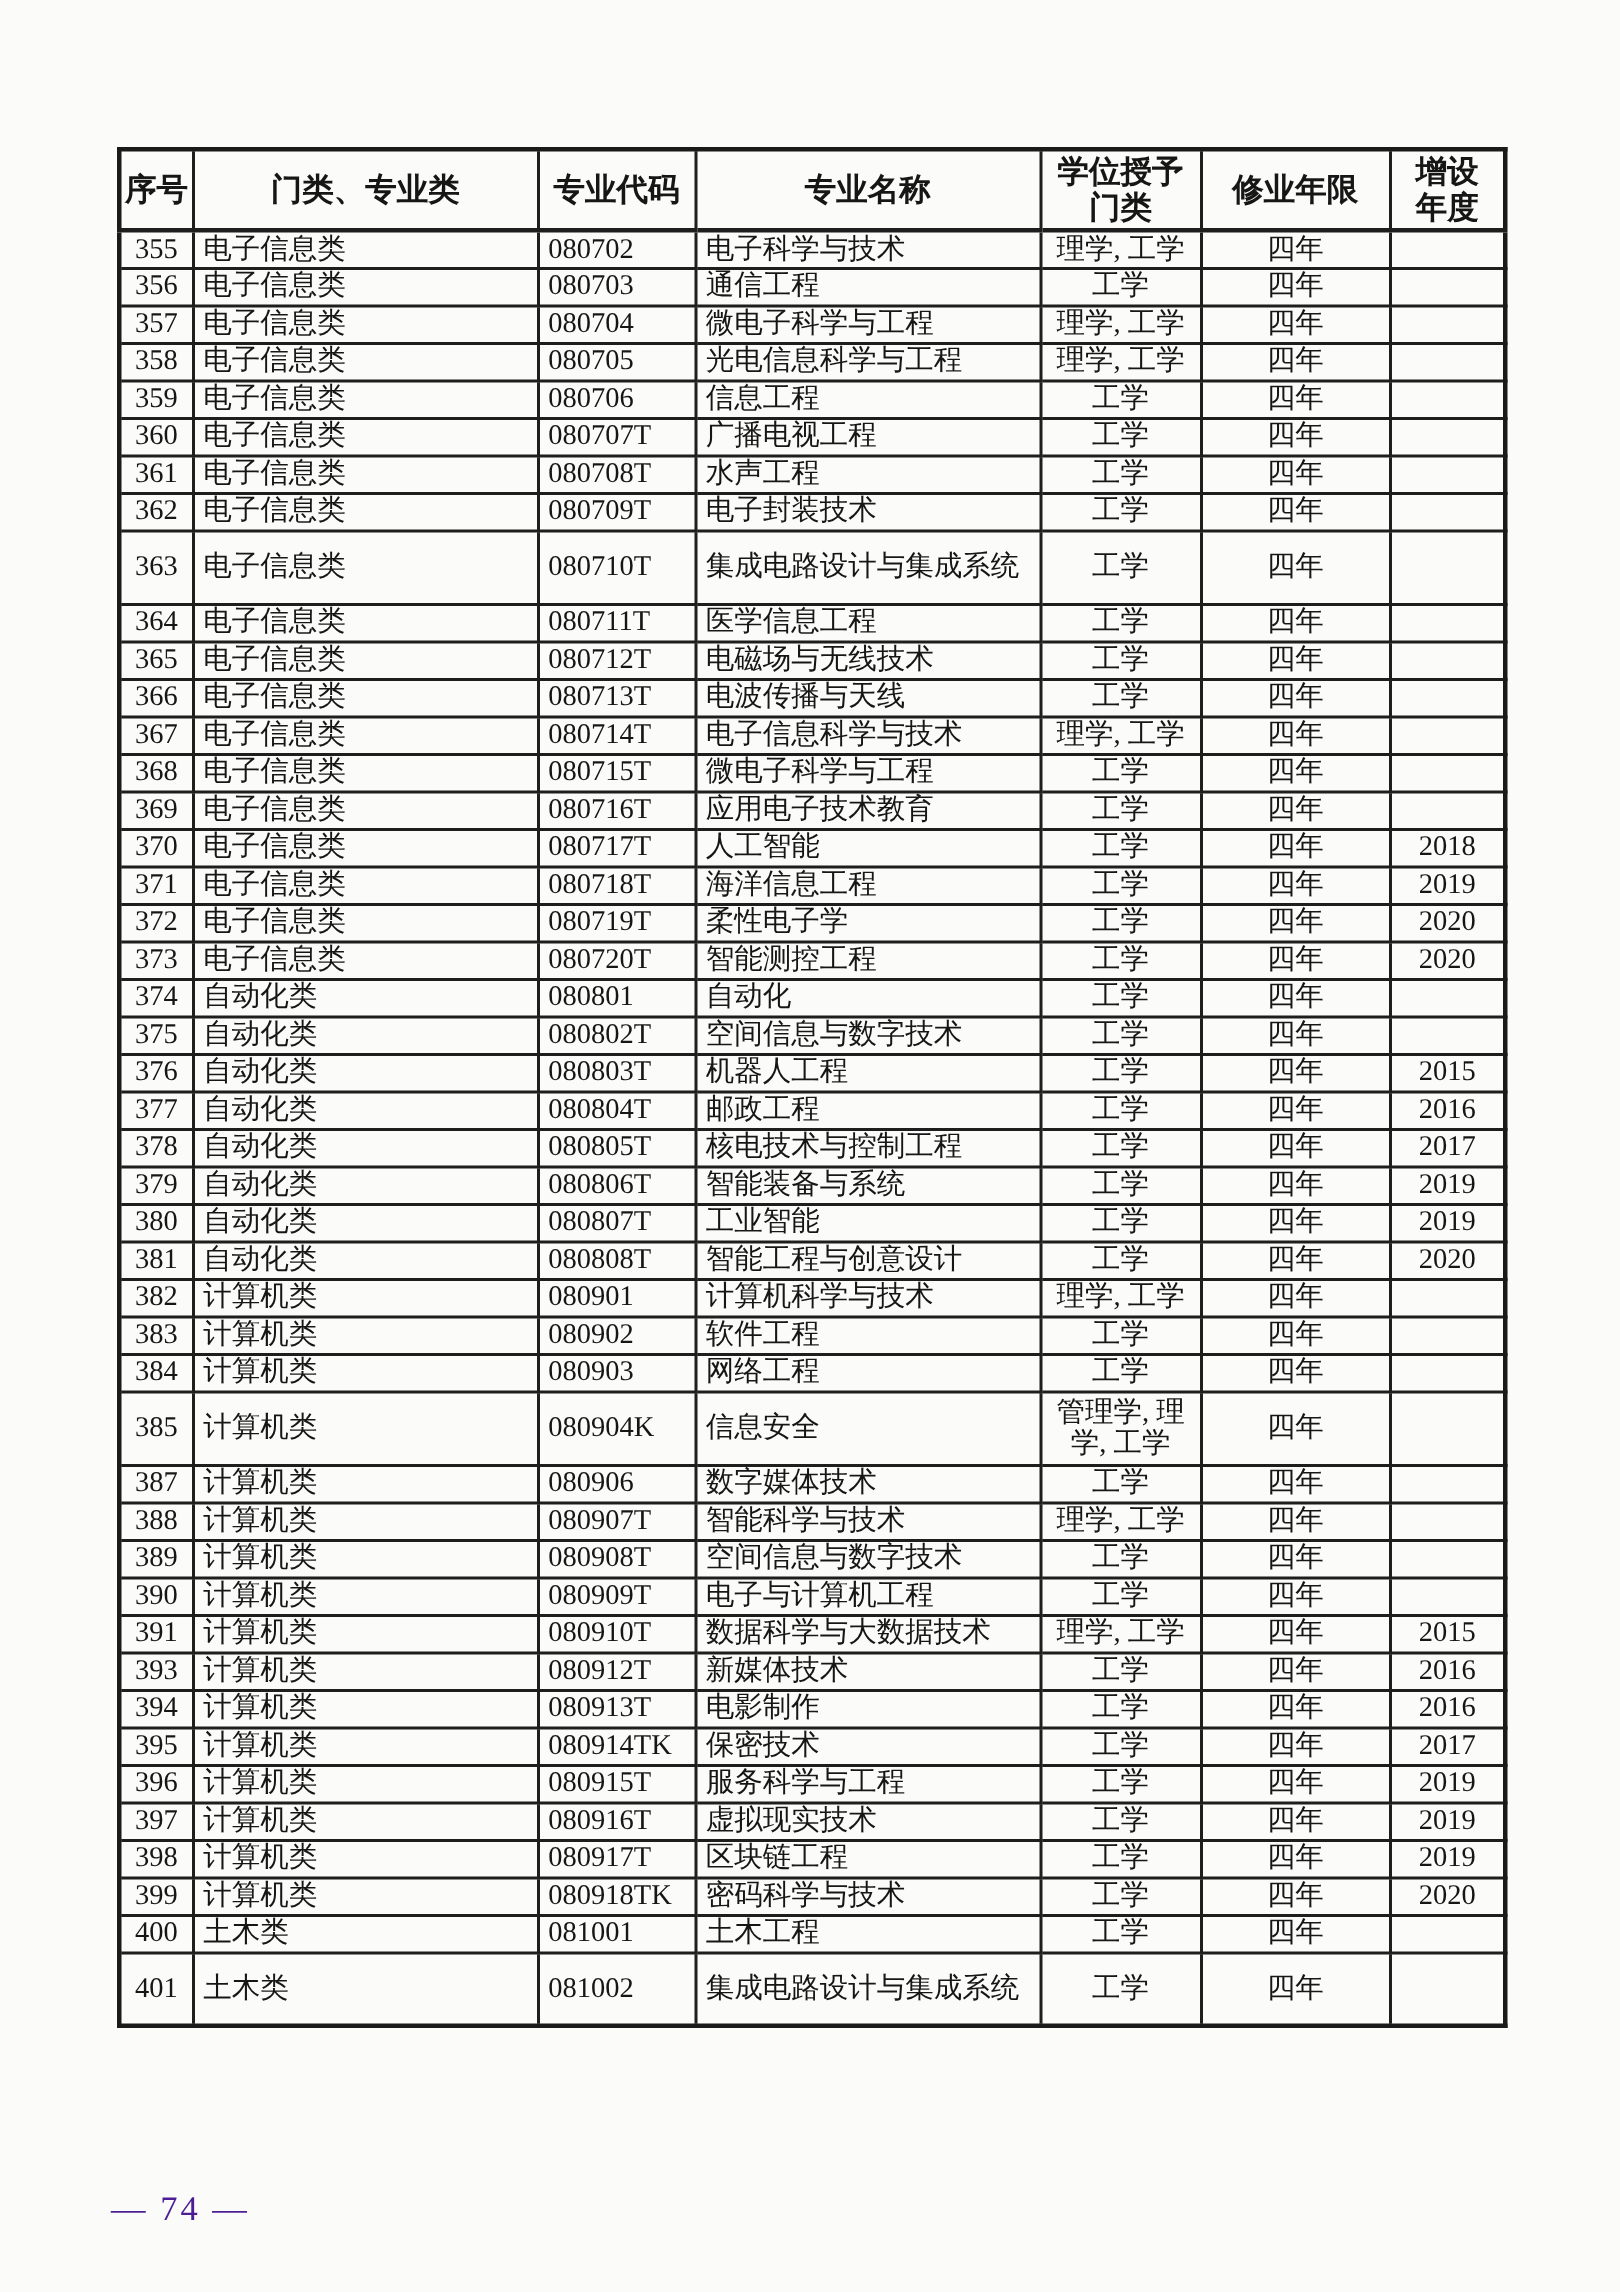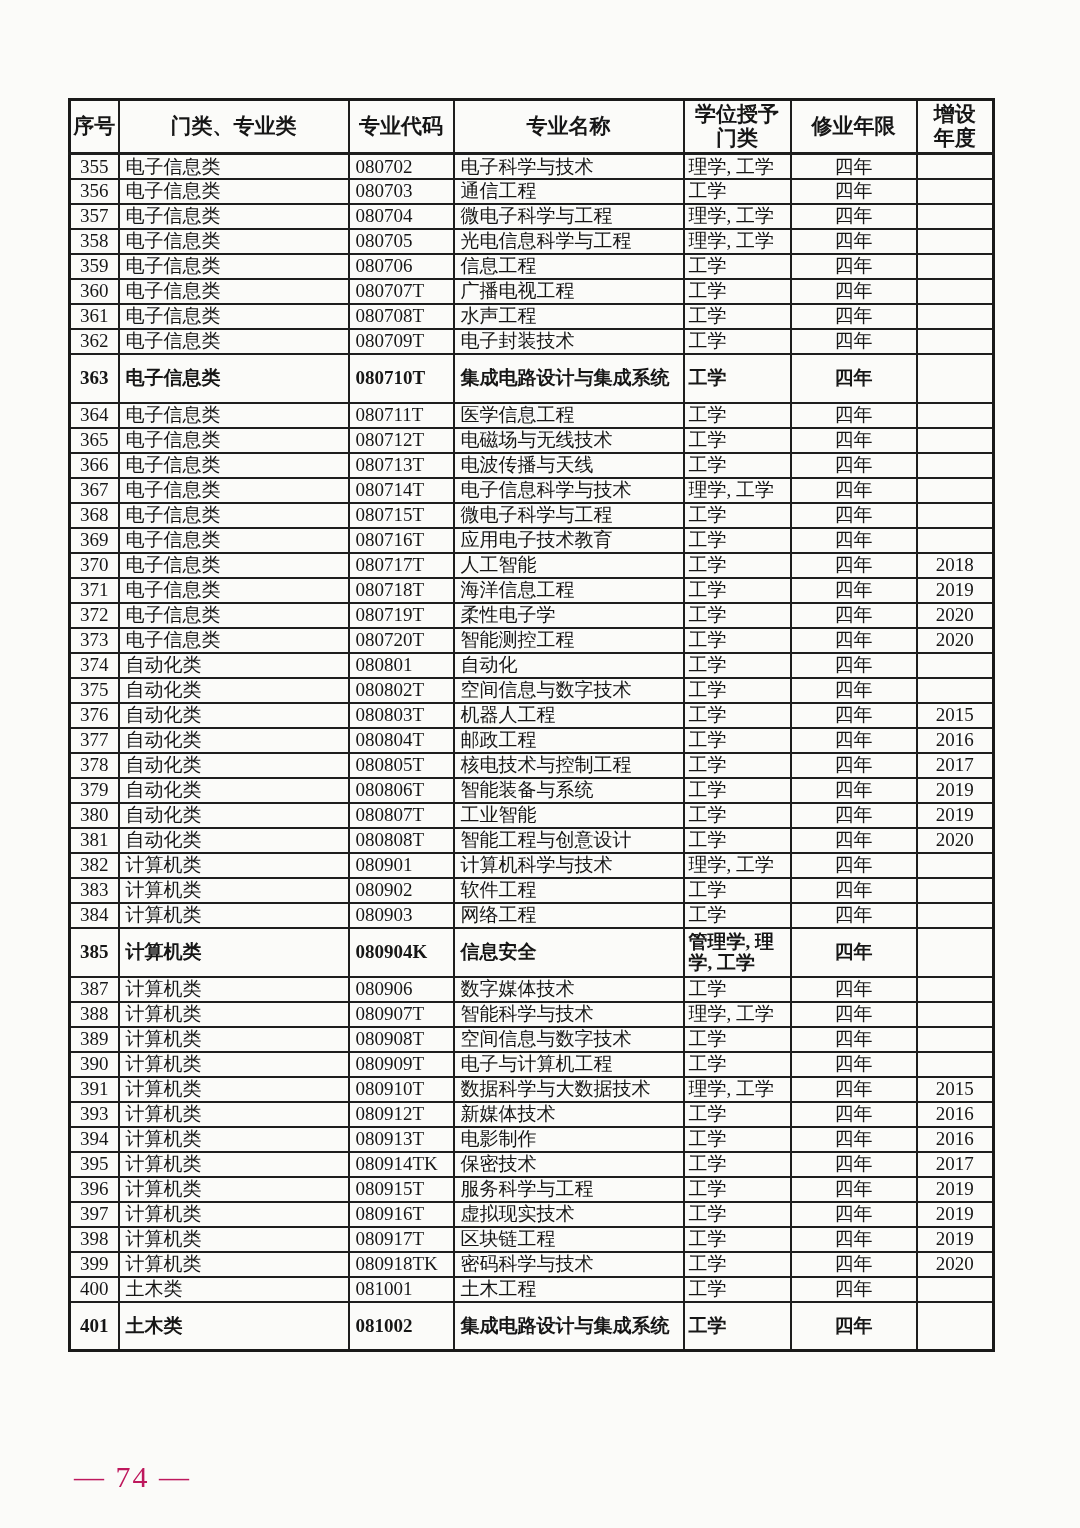--- a/index.html
+++ b/index.html
@@ -6,21 +6,21 @@
   html, body { margin: 0; padding: 0; }
   body {
     width: 1080px; height: 1528px;
     background: #fbfbf9;
     font-family: "Liberation Serif", "DejaVu Serif", serif;
     color: #161616;
   }
   .page { position: relative; width: 1080px; height: 1528px; overflow: hidden; }
 
   table.majors {
-    position: absolute; left: 68px; top: 98px;
+    position: absolute; left: 78px; top: 98px;
     width: 924px;
     border-collapse: collapse;
     table-layout: fixed;
     border: 3px solid #1a1a1a;
   }
   th, td {
     border: 2px solid #1e1e1e;
     overflow: hidden;
     vertical-align: middle;
   }
@@ -28,36 +28,36 @@
   thead th {
     font-weight: bold;
     font-size: 21px;
     line-height: 1.12;
     text-align: center;
     white-space: pre-line;
     border-bottom-width: 3px;
     padding: 0 2px;
   }
   tbody tr { height: 25px; }
-  tbody tr.tall { height: 49px; font-weight: bold; }
+  tbody tr.tall { height: 49px; }
   tbody td {
     font-size: 19px;
     line-height: 1.12;
     padding: 0 3px;
   }
   td.c0 { text-align: center; margin-top: 16px; }
   td.c1, td.c2, td.c3 { text-align: left; padding-left: 6px; white-space: nowrap; }
-  td.c4 { padding: 0 4px; }
+  td.c4 { text-align: center; padding: 0 4px; }
   td.c5, td.c6 { text-align: center; }
 
   .footer {
     position: absolute;
     left: 74px; top: 1460px;
-    font-size: 30px;
-    color: #be185d;
+    font-size: 23px;
+    color: #4c1d95;
     letter-spacing: 2px;
     font-family: Liberation Serif, serif;
   }
 </style>
 </head>
 <body>
 
 <div class="page">
 
   <table class="majors">

